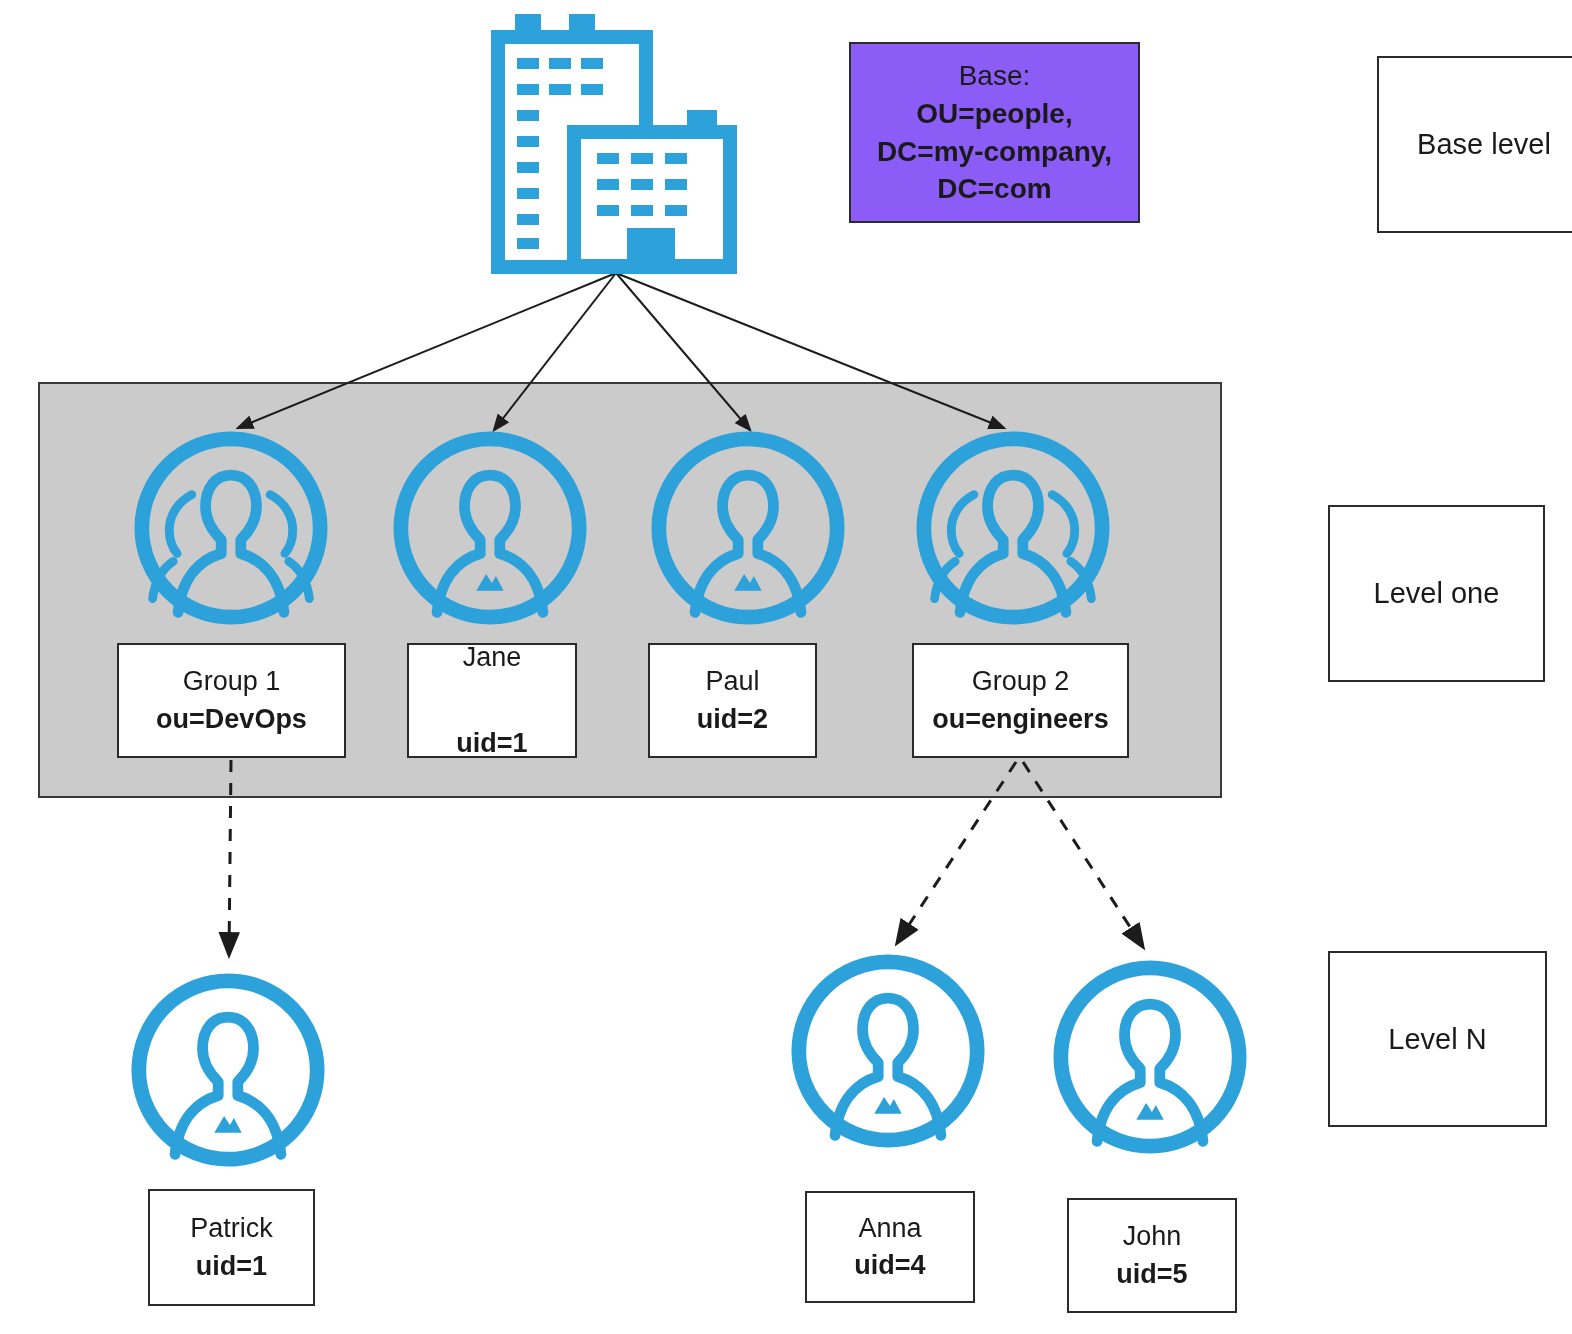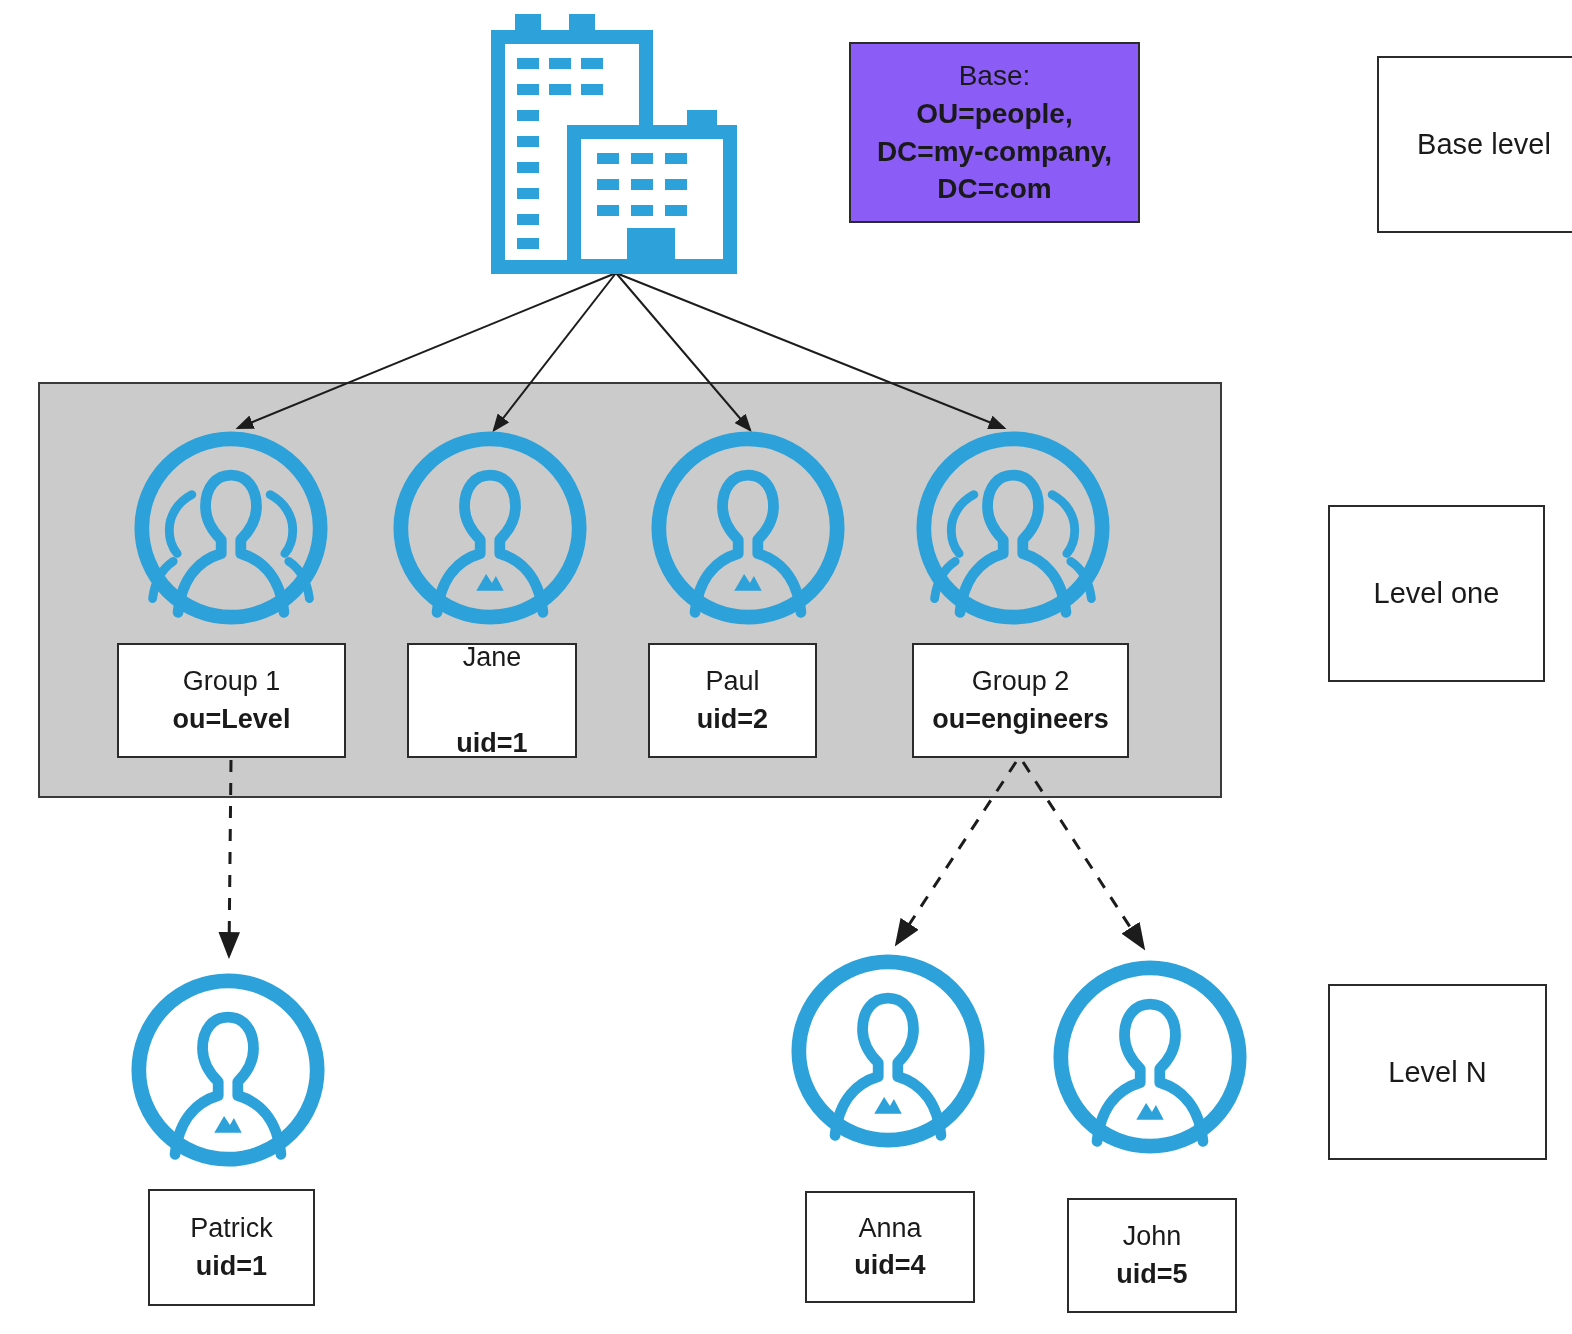--- a/index.html
+++ b/index.html
@@ -129,21 +129,21 @@
     <div class="d">DC=my-company,</div>
     <div class="d">DC=com</div>
   </div>
 
   <div class="side-box" style="left:1329px;top:56px;width:214px;height:177px;margin-left:48px;">
     <span>Base level</span>
   </div>
   <div class="side-box" style="left:1328px;top:505px;width:217px;height:177px;">
     <span>Level one</span>
   </div>
-  <div class="side-box" style="left:1328px;top:951px;width:219px;height:176px;margin-top:33px;">
+  <div class="side-box" style="left:1328px;top:951px;width:219px;height:176px;">
     <span>Level N</span>
   </div>
 
   <div class="node-icon" style="left:133px;top:430px;">
     <svg>
         <use href="#sym-group"></use>
       </svg>
   </div>
   <div class="node-icon" style="left:392px;top:430px;">
     <svg>
@@ -156,21 +156,21 @@
       </svg>
   </div>
   <div class="node-icon" style="left:915px;top:430px;">
     <svg>
         <use href="#sym-group"></use>
       </svg>
   </div>
 
   <div class="label-box" style="left:117px;top:643px;width:229px;height:115px;">
     <div class="l1">Group 1</div>
-    <div class="l2">ou=Level</div>
+    <div class="l2">ou=DevOps</div>
   </div>
   <div class="label-box" style="left:407px;top:643px;width:170px;height:115px;gap:48px;">
     <div class="l1">Jane</div>
     <div class="l2">uid=1</div>
   </div>
   <div class="label-box" style="left:648px;top:643px;width:169px;height:115px;">
     <div class="l1">Paul</div>
     <div class="l2">uid=2</div>
   </div>
   <div class="label-box" style="left:912px;top:643px;width:217px;height:115px;">

